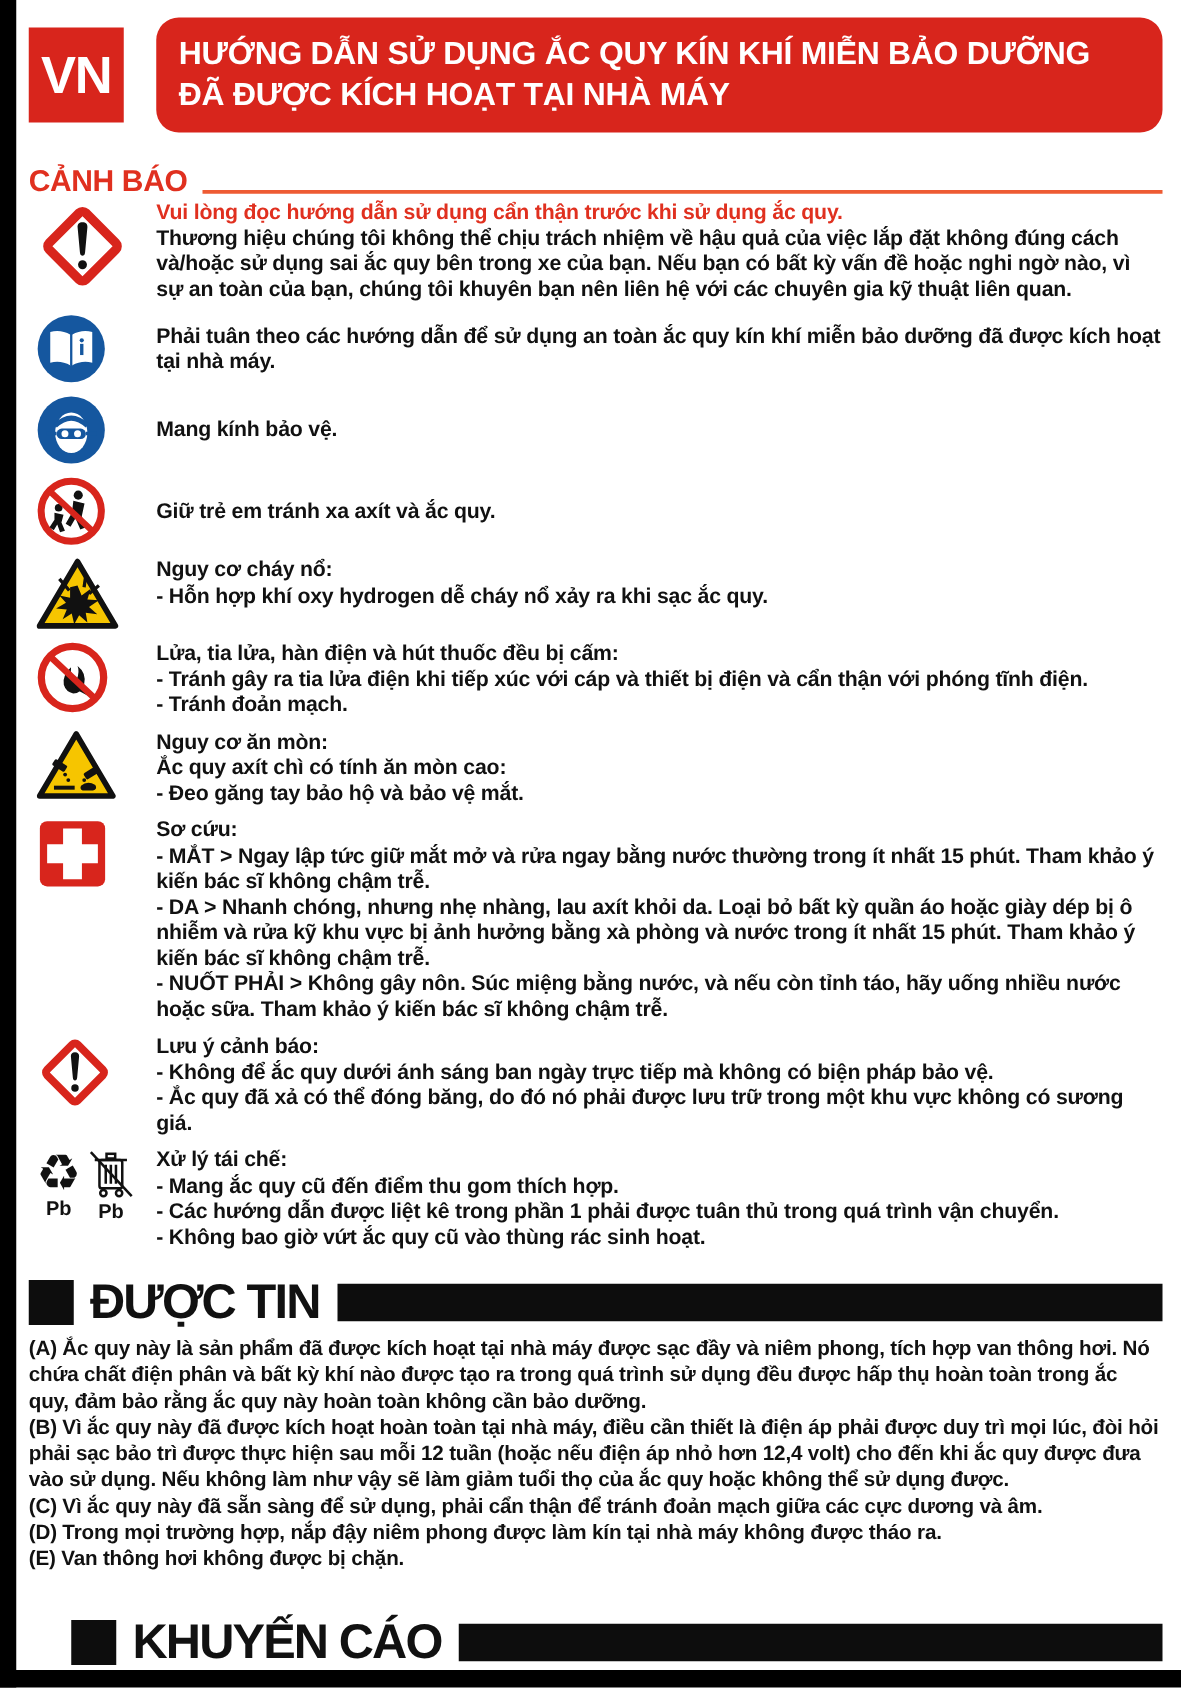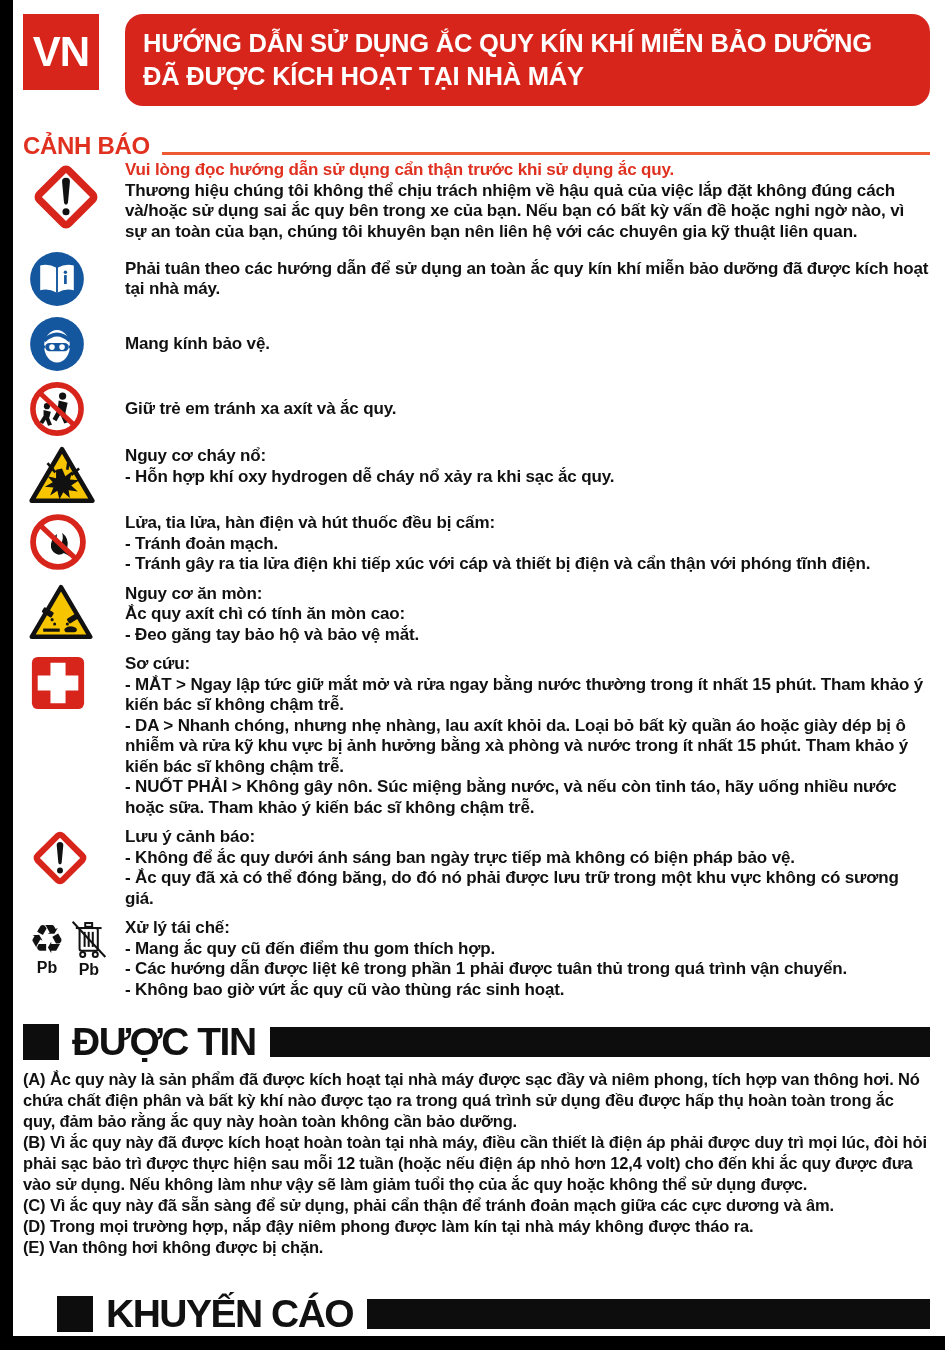--- a/index.html
+++ b/index.html
@@ -14,21 +14,21 @@
   }
   .edge-left  { position:absolute; left:0; top:0; width:13px; height:100%; background:#000; z-index:5; }
   .edge-bottom{ position:absolute; left:0; bottom:0; width:100%; height:14px; background:#000; z-index:5; }
   .content {
     position:absolute; left:13px; top:0; right:0; bottom:14px;
     padding:14px 15px 0 10px;
     overflow:hidden;
   }
 
   
-  .header { display:flex; gap:26px; margin-bottom:26px; }
+  .header { display:flex; align-items:center; gap:26px; margin-bottom:26px; }
   .vn-badge {
     width:76px; height:76px; flex:0 0 76px;
     background:#d8251c; color:#fff;
     display:flex; align-items:center; justify-content:center;
     font-size:42px; font-weight:bold; letter-spacing:-1px;
   }
   .title-banner {
     flex:1; background:#d8251c; color:#fff;
     padding:13px 18px;
     font-size:25.5px; font-weight:bold; line-height:1.3; letter-spacing:-0.2px;border-radius:18px;
@@ -168,22 +168,22 @@
         <circle cx="50" cy="50" r="43" fill="#fff" stroke="#d8251c" stroke-width="10"></circle>
         <g fill="#111">
           <path d="M38 60 Q36 46 48 36 Q46 48 56 52 Q60 42 57 34 Q70 44 66 60 Q62 72 51 72 Q41 70 38 60 Z"></path>
           <rect x="52" y="58" width="28" height="6" transform="rotate(28 52 58)"></rect>
         </g>
         <line x1="19" y1="21" x2="81" y2="79" stroke="#d8251c" stroke-width="9"></line>
       </svg>
     </div>
     <div class="wtext">
       <p>Lửa, tia lửa, hàn điện và hút thuốc đều bị cấm:</p>
+      <p>- Tránh gây ra tia lửa điện khi tiếp xúc với cáp và thiết bị điện và cẩn thận với phóng tĩnh điện.</p>
       <p>- Tránh đoản mạch.</p>
-      <p>- Tránh gây ra tia lửa điện khi tiếp xúc với cáp và thiết bị điện và cẩn thận với phóng tĩnh điện.</p>
     </div>
   </div>
 
   <div class="witem">
     <div class="icon-col">
       <svg width="64" height="56" viewBox="0 0 100 88">
         <path d="M50 5 L96 83 H4 Z" fill="#f6c500" stroke="#111" stroke-width="7" stroke-linejoin="round"></path>
         <g fill="#111">
           <rect x="24" y="36" width="18" height="9" rx="2" transform="rotate(32 24 36)"></rect>
           <rect x="58" y="45" width="18" height="9" rx="2" transform="rotate(-32 76 49)"></rect>

